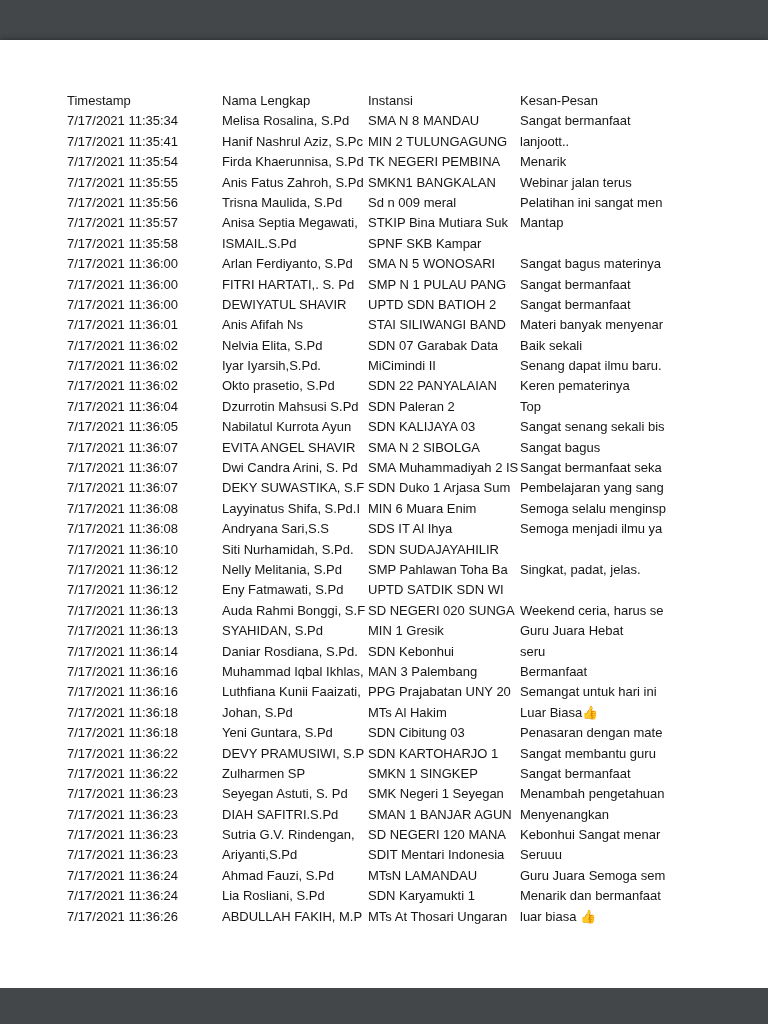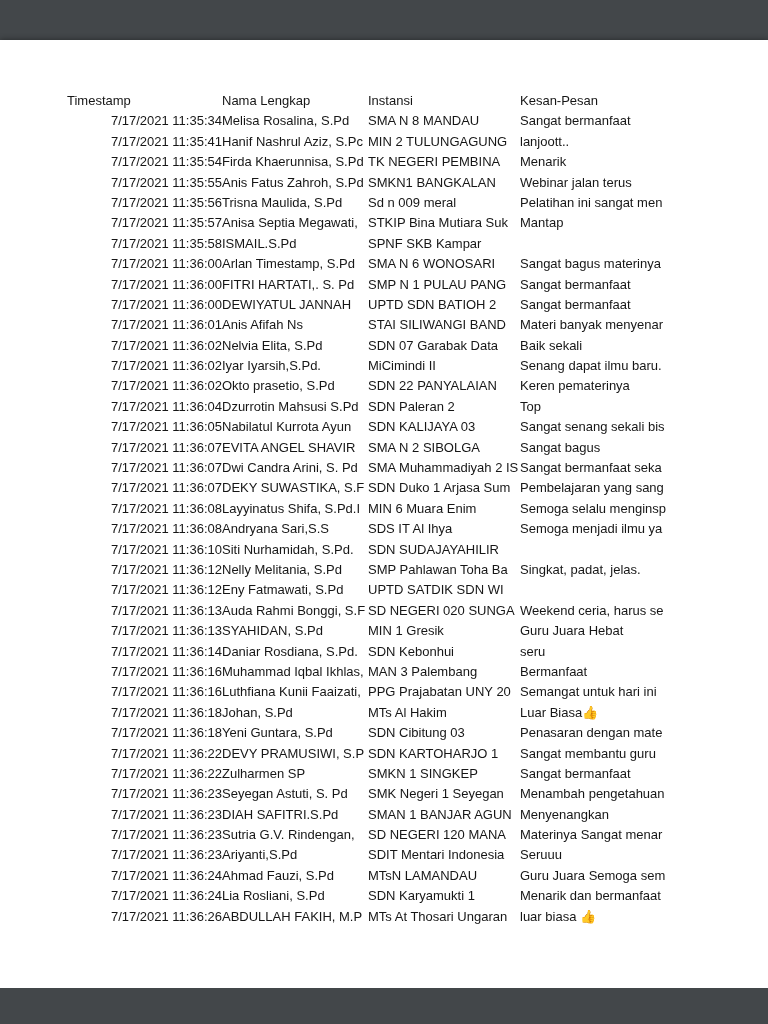--- a/index.html
+++ b/index.html
@@ -38,21 +38,20 @@
     grid-template-columns: 155px 146px 152px 190px;
     height: 20.4px;
     line-height: 20.4px;
     font-size: 13px;
     white-space: nowrap;
   }
   .cell {
     overflow: hidden;
   }
   .trow.data .c0 {
-    text-align: right;
   }
   .trow.head .c0 { text-align: left; }
 </style>
 </head>
 <body>
 
 <div class="viewer-band top"></div>
 
 <div class="page">
   <div class="sheet">
@@ -99,33 +98,33 @@
     <span class="cell c2">STKIP Bina Mutiara Suk</span>
     <span class="cell c3">Mantap</span>
   </div>
         <div class="trow data">
     <span class="cell c0">7/17/2021 11:35:58</span>
     <span class="cell c1">ISMAIL.S.Pd</span>
     <span class="cell c2">SPNF SKB Kampar</span>
   </div>
         <div class="trow data">
     <span class="cell c0">7/17/2021 11:36:00</span>
-    <span class="cell c1">Arlan Timestamp, S.Pd</span>
-    <span class="cell c2">SMA N 6 WONOSARI</span>
+    <span class="cell c1">Arlan Ferdiyanto, S.Pd</span>
+    <span class="cell c2">SMA N 5 WONOSARI</span>
     <span class="cell c3">Sangat bagus materinya</span>
   </div>
         <div class="trow data">
     <span class="cell c0">7/17/2021 11:36:00</span>
     <span class="cell c1">FITRI HARTATI,. S. Pd</span>
     <span class="cell c2">SMP N 1 PULAU PANG</span>
     <span class="cell c3">Sangat bermanfaat</span>
   </div>
         <div class="trow data">
     <span class="cell c0">7/17/2021 11:36:00</span>
-    <span class="cell c1">DEWIYATUL JANNAH</span>
+    <span class="cell c1">DEWIYATUL SHAVIR</span>
     <span class="cell c2">UPTD SDN BATIOH 2</span>
     <span class="cell c3">Sangat bermanfaat</span>
   </div>
         <div class="trow data">
     <span class="cell c0">7/17/2021 11:36:01</span>
     <span class="cell c1">Anis Afifah Ns</span>
     <span class="cell c2">STAI SILIWANGI BAND</span>
     <span class="cell c3">Materi banyak menyenar</span>
   </div>
         <div class="trow data">
@@ -267,21 +266,21 @@
         <div class="trow data">
     <span class="cell c0">7/17/2021 11:36:23</span>
     <span class="cell c1">DIAH SAFITRI.S.Pd</span>
     <span class="cell c2">SMAN 1 BANJAR AGUN</span>
     <span class="cell c3">Menyenangkan</span>
   </div>
         <div class="trow data">
     <span class="cell c0">7/17/2021 11:36:23</span>
     <span class="cell c1">Sutria G.V. Rindengan,</span>
     <span class="cell c2">SD NEGERI 120 MANA</span>
-    <span class="cell c3">Materinya Sangat menar</span>
+    <span class="cell c3">Kebonhui Sangat menar</span>
   </div>
         <div class="trow data">
     <span class="cell c0">7/17/2021 11:36:23</span>
     <span class="cell c1">Ariyanti,S.Pd</span>
     <span class="cell c2">SDIT Mentari Indonesia</span>
     <span class="cell c3">Seruuu</span>
   </div>
         <div class="trow data">
     <span class="cell c0">7/17/2021 11:36:24</span>
     <span class="cell c1">Ahmad Fauzi, S.Pd</span>

